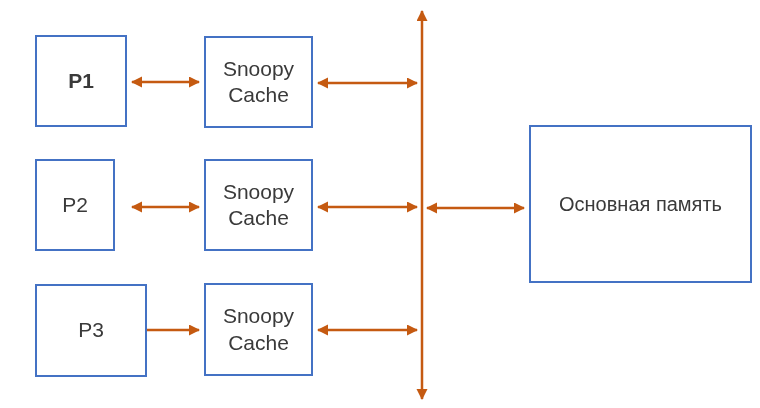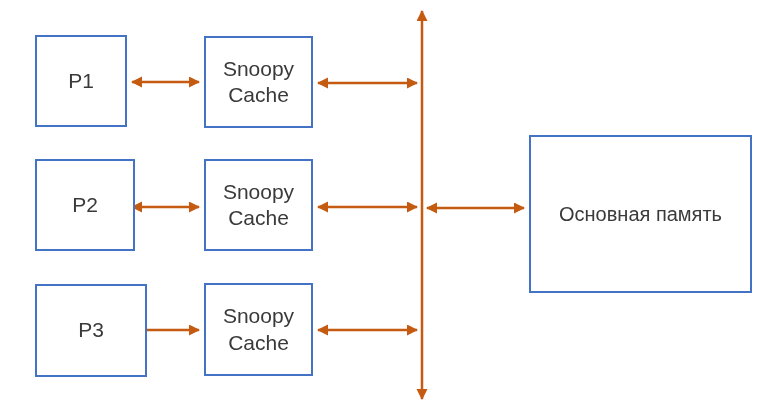--- a/index.html
+++ b/index.html
@@ -62,44 +62,44 @@
 
     <line x1="132" y1="207" x2="199" y2="207" marker-start="url(#ah)" marker-end="url(#ah)"></line>
     <line x1="318" y1="207" x2="417" y2="207" marker-start="url(#ah)" marker-end="url(#ah)"></line>
 
     <line x1="427" y1="208" x2="524" y2="208" marker-start="url(#ah)" marker-end="url(#ah)"></line>
 
     <line x1="132" y1="330" x2="199" y2="330" marker-start="url(#ah)" marker-end="url(#ah)"></line>
     <line x1="318" y1="330" x2="417" y2="330" marker-start="url(#ah)" marker-end="url(#ah)"></line>
   </svg>
 
-  <div class="box" style="left:35px; top:35px; width:92px; height:92px;">
+  <div class="box" style="left:35px; top:35px; width:92px; height:92px;font-weight:bold;">
     <span class="lbl">P1</span>
   </div>
 
   <div class="box" style="left:204px; top:36px; width:109px; height:92px;">
     <span class="lbl">Snoopy
 Cache</span>
   </div>
 
-  <div class="box" style="left:35px; top:159px; width:100px; height:92px;">
+  <div class="box" style="left:35px; top:159px; width:80px; height:92px;">
     <span class="lbl">P2</span>
   </div>
 
   <div class="box" style="left:204px; top:159px; width:109px; height:92px;">
     <span class="lbl">Snoopy
 Cache</span>
   </div>
 
   <div class="box" style="left:35px; top:284px; width:112px; height:93px;">
     <span class="lbl">P3</span>
   </div>
 
   <div class="box" style="left:204px; top:283px; width:109px; height:93px;">
     <span class="lbl">Snoopy
 Cache</span>
   </div>
 
-  <div class="box memory" style="left:529px; top:125px; width:223px; height:158px;margin-top:10px;">
+  <div class="box memory" style="left:529px; top:125px; width:223px; height:158px;">
     <span class="lbl">Основная память</span>
   </div>
 
 </div>
 
 </body></html>

